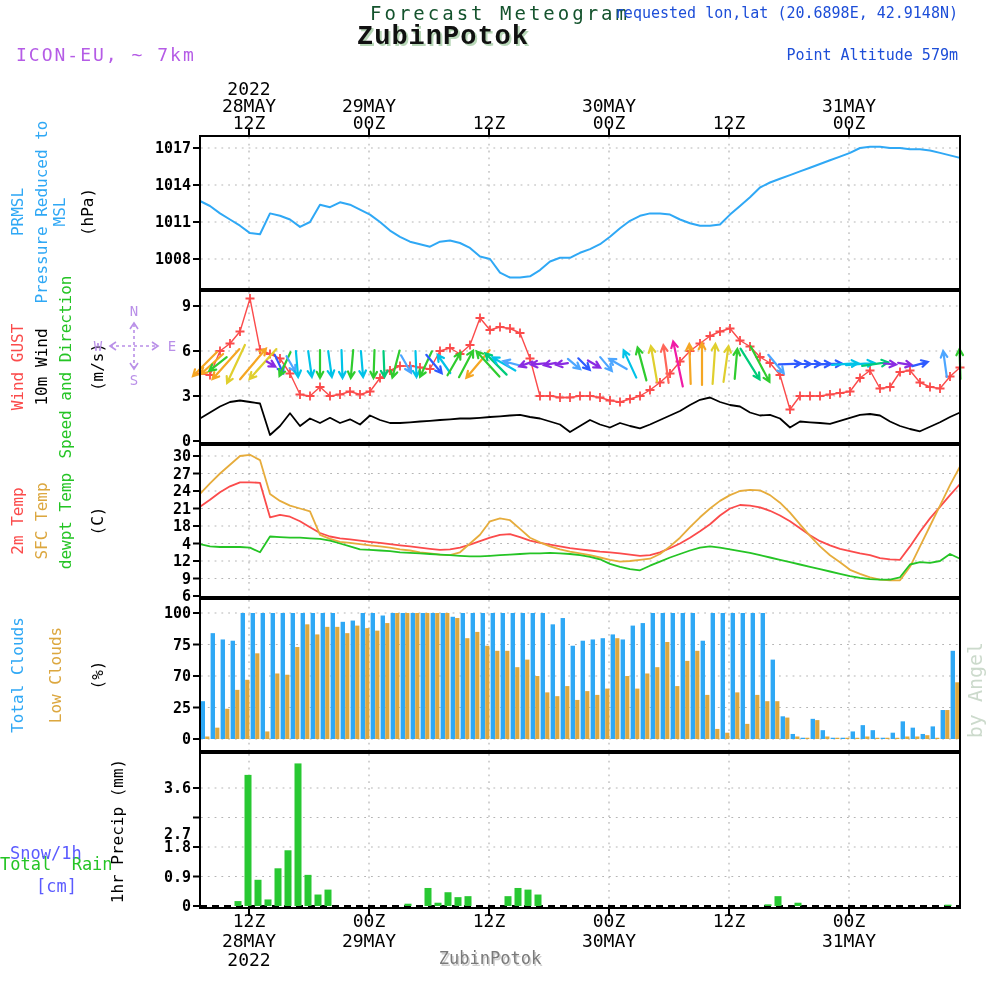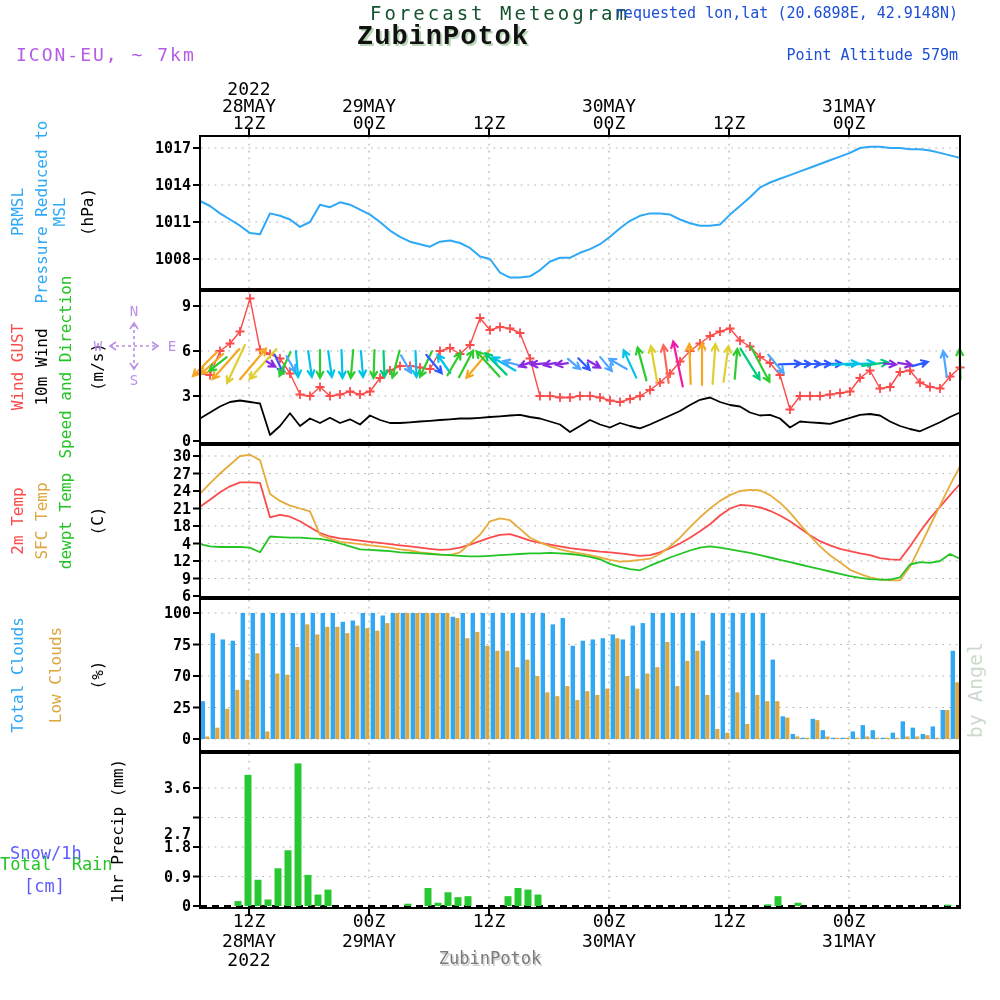--- a/index.html
+++ b/index.html
@@ -513,21 +513,21 @@
   <div class="vlabel orange" style="left:-68px;top:512px;">SFC Temp</div>
   <div class="vlabel green" style="left:-44px;top:512px;">dewpt Temp</div>
   <div class="vlabel black" style="left:-12px;top:512px;">(C)</div>
 
   <div class="vlabel blue" style="left:-92px;top:666px;">Total Clouds</div>
   <div class="vlabel orange" style="left:-54px;top:666px;">Low Clouds</div>
   <div class="vlabel black" style="left:-12px;top:666px;">(%)</div>
 
   <div class="abs hlabel green" style="left:0;top:808px;margin-top:46px;">Total  Rain</div>
   <div class="abs hlabel indigo" style="left:10px;top:843px;">Snow/1h</div>
-  <div class="abs hlabel indigo" style="left:24px;top:876px;">[cm]</div>
+  <div class="abs hlabel indigo" style="left:36px;top:876px;">[cm]</div>
   <div class="vlabel black" style="left:8px;top:822px;">1hr Precip (mm)</div>
 
   <div class="abs footer-station">ZubinPotok</div>
   <div class="watermark">by Angel</div>
 
   <div id="labels-layer">
       <div class="tick" style="left: 137px; top: 139px;">1017</div>
       <div class="tick" style="left: 137px; top: 176px;">1014</div>
       <div class="tick" style="left: 137px; top: 213px;">1011</div>
       <div class="tick" style="left: 137px; top: 250px;">1008</div>

